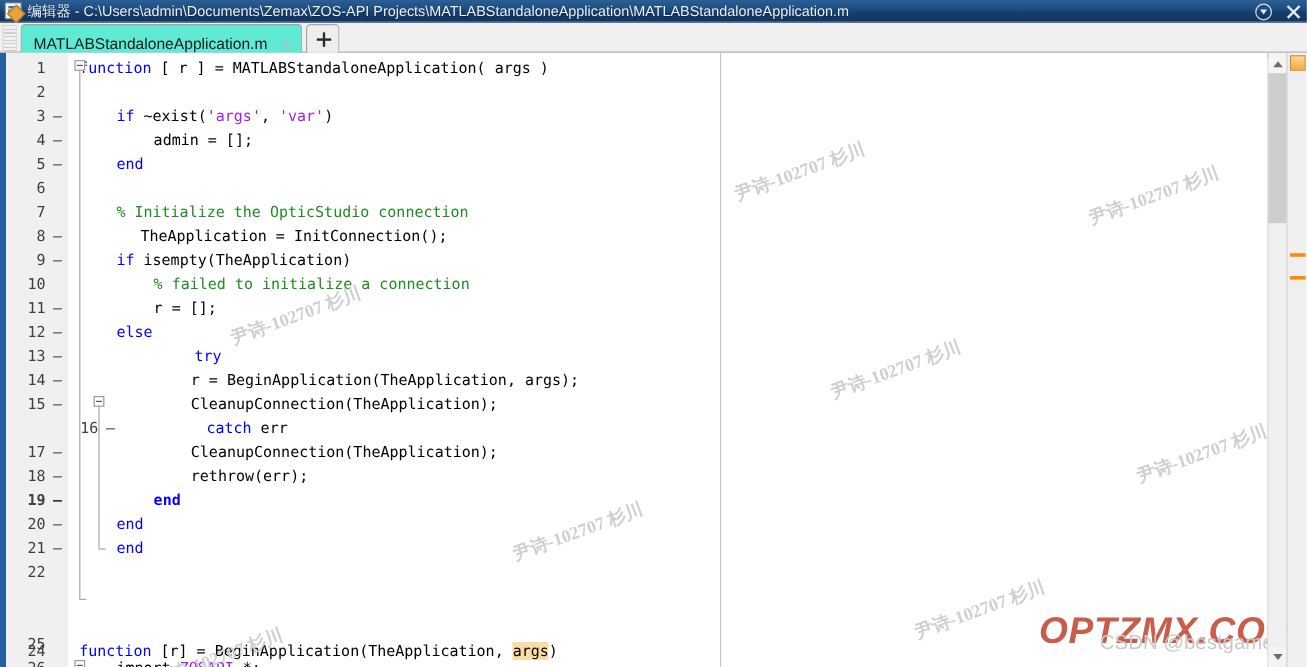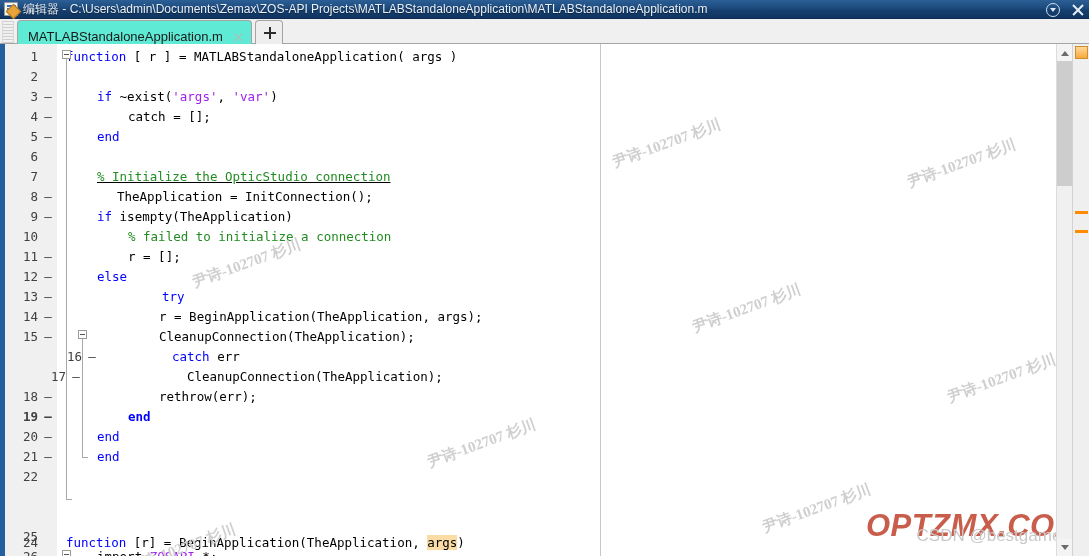--- a/index.html
+++ b/index.html
@@ -262,34 +262,34 @@
 
 <div id="editor">
   <div id="left-accent"></div>
   <div id="gutter"></div>
   <div id="fold-col"></div>
   <div id="column-guide"></div>
   <div id="code-surface">
       <div class="code-line" style="top: 3px;"><span class="lineno">1</span><span class="src" style="left: 66px;"><span class="kw">function</span> [ r ] = MATLABStandaloneApplication( args )</span></div>
       <div class="code-line" style="top: 23px;"><span class="lineno">2</span><span class="src" style="left: 66px;"></span></div>
       <div class="code-line" style="top: 43px;"><span class="lineno">3</span><span class="dash">—</span><span class="src" style="left: 97px;"><span class="kw">if</span> ~exist(<span class="str">'args'</span>, <span class="str">'var'</span>)</span></div>
-      <div class="code-line" style="top: 63px;"><span class="lineno">4</span><span class="dash">—</span><span class="src" style="left: 128px;">catch = [];</span></div>
+      <div class="code-line" style="top: 63px;"><span class="lineno">4</span><span class="dash">—</span><span class="src" style="left: 128px;">admin = [];</span></div>
       <div class="code-line" style="top: 83px;"><span class="lineno">5</span><span class="dash">—</span><span class="src" style="left: 97px;"><span class="kw">end</span></span></div>
       <div class="code-line" style="top: 103px;"><span class="lineno">6</span><span class="src" style="left: 66px;"></span></div>
-      <div class="code-line" style="top: 123px;"><span class="lineno">7</span><span class="src" style="left: 97px; text-decoration: underline;"><span class="cmt">% Initialize the OpticStudio connection</span></span></div>
+      <div class="code-line" style="top: 123px;"><span class="lineno">7</span><span class="src" style="left: 97px;"><span class="cmt">% Initialize the OpticStudio connection</span></span></div>
       <div class="code-line" style="top: 143px;"><span class="lineno">8</span><span class="dash">—</span><span class="src" style="left: 97px; margin-left: 20px;">TheApplication = InitConnection();</span></div>
       <div class="code-line" style="top: 163px;"><span class="lineno">9</span><span class="dash">—</span><span class="src" style="left: 97px;"><span class="kw">if</span> isempty(TheApplication)</span></div>
       <div class="code-line" style="top: 183px;"><span class="lineno">10</span><span class="src" style="left: 128px;"><span class="cmt">% failed to initialize a connection</span></span></div>
       <div class="code-line" style="top: 203px;"><span class="lineno">11</span><span class="dash">—</span><span class="src" style="left: 128px;">r = [];</span></div>
       <div class="code-line" style="top: 223px;"><span class="lineno">12</span><span class="dash">—</span><span class="src" style="left: 97px;"><span class="kw">else</span></span></div>
       <div class="code-line" style="top: 243px;"><span class="lineno">13</span><span class="dash">—</span><span class="src" style="left: 128px; margin-left: 34px;"><span class="kw">try</span></span></div>
       <div class="code-line" style="top: 263px;"><span class="lineno">14</span><span class="dash">—</span><span class="src" style="left: 159px;">r = BeginApplication(TheApplication, args);</span></div>
       <div class="code-line" style="top: 283px;"><span class="lineno">15</span><span class="dash">—</span><span class="src" style="left: 159px;">CleanupConnection(TheApplication);</span></div>
       <div class="code-line" style="top: 303px; margin-left: 44px;"><span class="lineno">16</span><span class="dash">—</span><span class="src" style="left: 128px;"><span class="kw">catch</span> err</span></div>
-      <div class="code-line" style="top: 323px; margin-left: 28px;"><span class="lineno">17</span><span class="dash">—</span><span class="src" style="left: 159px;">CleanupConnection(TheApplication);</span></div>
+      <div class="code-line" style="top: 323px;"><span class="lineno">17</span><span class="dash">—</span><span class="src" style="left: 159px;">CleanupConnection(TheApplication);</span></div>
       <div class="code-line" style="top: 343px;"><span class="lineno">18</span><span class="dash">—</span><span class="src" style="left: 159px;">rethrow(err);</span></div>
       <div class="code-line" style="top: 363px; font-weight: bold;"><span class="lineno">19</span><span class="dash">—</span><span class="src" style="left: 128px;"><span class="kw">end</span></span></div>
       <div class="code-line" style="top: 383px;"><span class="lineno">20</span><span class="dash">—</span><span class="src" style="left: 97px;"><span class="kw">end</span></span></div>
       <div class="code-line" style="top: 403px;"><span class="lineno">21</span><span class="dash">—</span><span class="src" style="left: 97px;"><span class="kw">end</span></span></div>
       <div class="code-line" style="top: 423px;"><span class="lineno">22</span><span class="src" style="left: 66px;"></span></div>
       <div class="code-line" style="top: 489px; padding-left: 32px;"><span class="lineno">24</span><span class="src" style="left: 66px;"><span class="kw">function</span> [r] = BeginApplication(TheApplication, <span class="hl">args</span>)</span></div>
       <div class="code-line" style="top: 483px;"><span class="lineno">25</span><span class="src" style="left: 66px;"></span></div>
       <div class="code-line" style="top: 503px;"><span class="lineno">26</span><span class="dash">—</span><span class="src" style="left: 97px;">import <span class="str">ZOSAPI</span>.*;</span></div>
       <div class="fold-line" style="left: 66px; top: 15px; height: 440px;"></div>
       <div class="fold-line" style="left: 82px; top: 295px; height: 118px;"></div>

